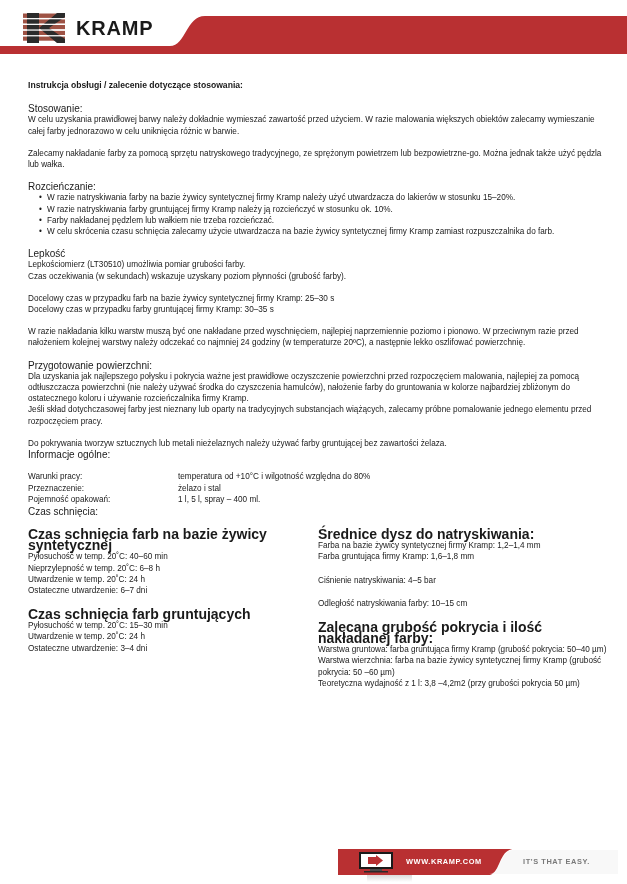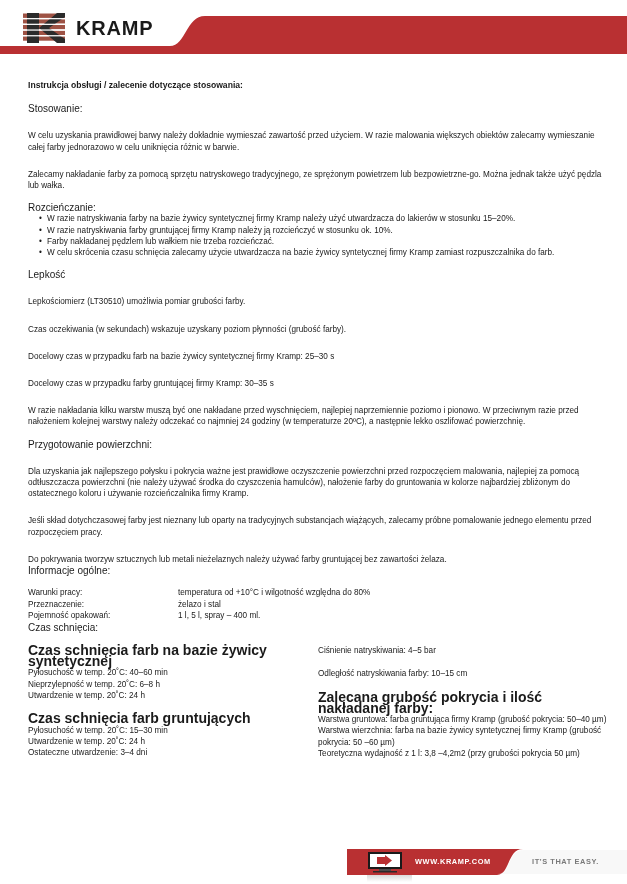--- a/index.html
+++ b/index.html
@@ -66,21 +66,21 @@
     font-weight: bold;
     font-size: 8.6px;
     margin-bottom: 12px;
   }
   .sec-head {
     font-weight: normal;
     font-size: 10px;
     margin-bottom: 0px;
   }
   p.para {
-    margin: 16px 0 11px 0;
+    margin: 0 0 11px 0;
   }
   p.para.tight {
     margin-bottom: 0;
   }
   .spacer {
     height: 11px;
   }
   ul.bullets {
     margin: 0 0 11px 0;
     padding-left: 11px;
@@ -134,21 +134,21 @@
     font-size: 14px;
   }
   .blk .ln {
     font-size: 8.2px;
     line-height: 11.4px;
   }
 
   
   .footer {
     position: absolute;
-    left: 347px;
+    left: 338px;
     top: 849px;
     width: 280px;
     height: 26px;
   }
   .footer-bg {
     position: absolute;
     inset: 0;
     width: 280px;
     height: 26px;
   }
@@ -271,30 +271,36 @@
   <div class="sec-head">Czas schnięcia:</div>
 
   <div class="two-col">
 
     <div class="col-left">
       <div class="blk">
         <div class="bh">Czas schnięcia farb na bazie żywicy syntetycznej</div>
         <div class="ln">Pyłosuchość w temp. 20˚C: 40–60 min</div>
         <div class="ln">Nieprzylepność w temp. 20˚C: 6–8 h</div>
         <div class="ln">Utwardzenie w temp. 20˚C: 24 h</div>
+        <div class="ln">Ostateczne utwardzenie: 6–7 dni</div>
       </div>
       <div class="blk">
         <div class="bh">Czas schnięcia farb gruntujących</div>
         <div class="ln">Pyłosuchość w temp. 20˚C: 15–30 min</div>
         <div class="ln">Utwardzenie w temp. 20˚C: 24 h</div>
         <div class="ln">Ostateczne utwardzenie: 3–4 dni</div>
       </div>
     </div>
 
     <div class="col-right">
+      <div class="blk">
+        <div class="bh">Średnice dysz do natryskiwania:</div>
+        <div class="ln">Farba na bazie żywicy syntetycznej firmy Kramp: 1,2–1,4 mm</div>
+        <div class="ln">Farba gruntująca firmy Kramp: 1,6–1,8 mm</div>
+      </div>
       <div class="blk">
         <div class="ln">Ciśnienie natryskiwania: 4–5 bar</div>
       </div>
       <div class="blk">
         <div class="ln">Odległość natryskiwania farby: 10–15 cm</div>
       </div>
       <div class="blk">
         <div class="bh">Zalecana grubość pokrycia i ilość nakładanej farby:</div>
         <div class="ln">Warstwa gruntowa: farba gruntująca firmy Kramp (grubość pokrycia: 50–40 µm)</div>
         <div class="ln">Warstwa wierzchnia: farba na bazie żywicy syntetycznej firmy Kramp (grubość pokrycia: 50 –60 µm)</div>

